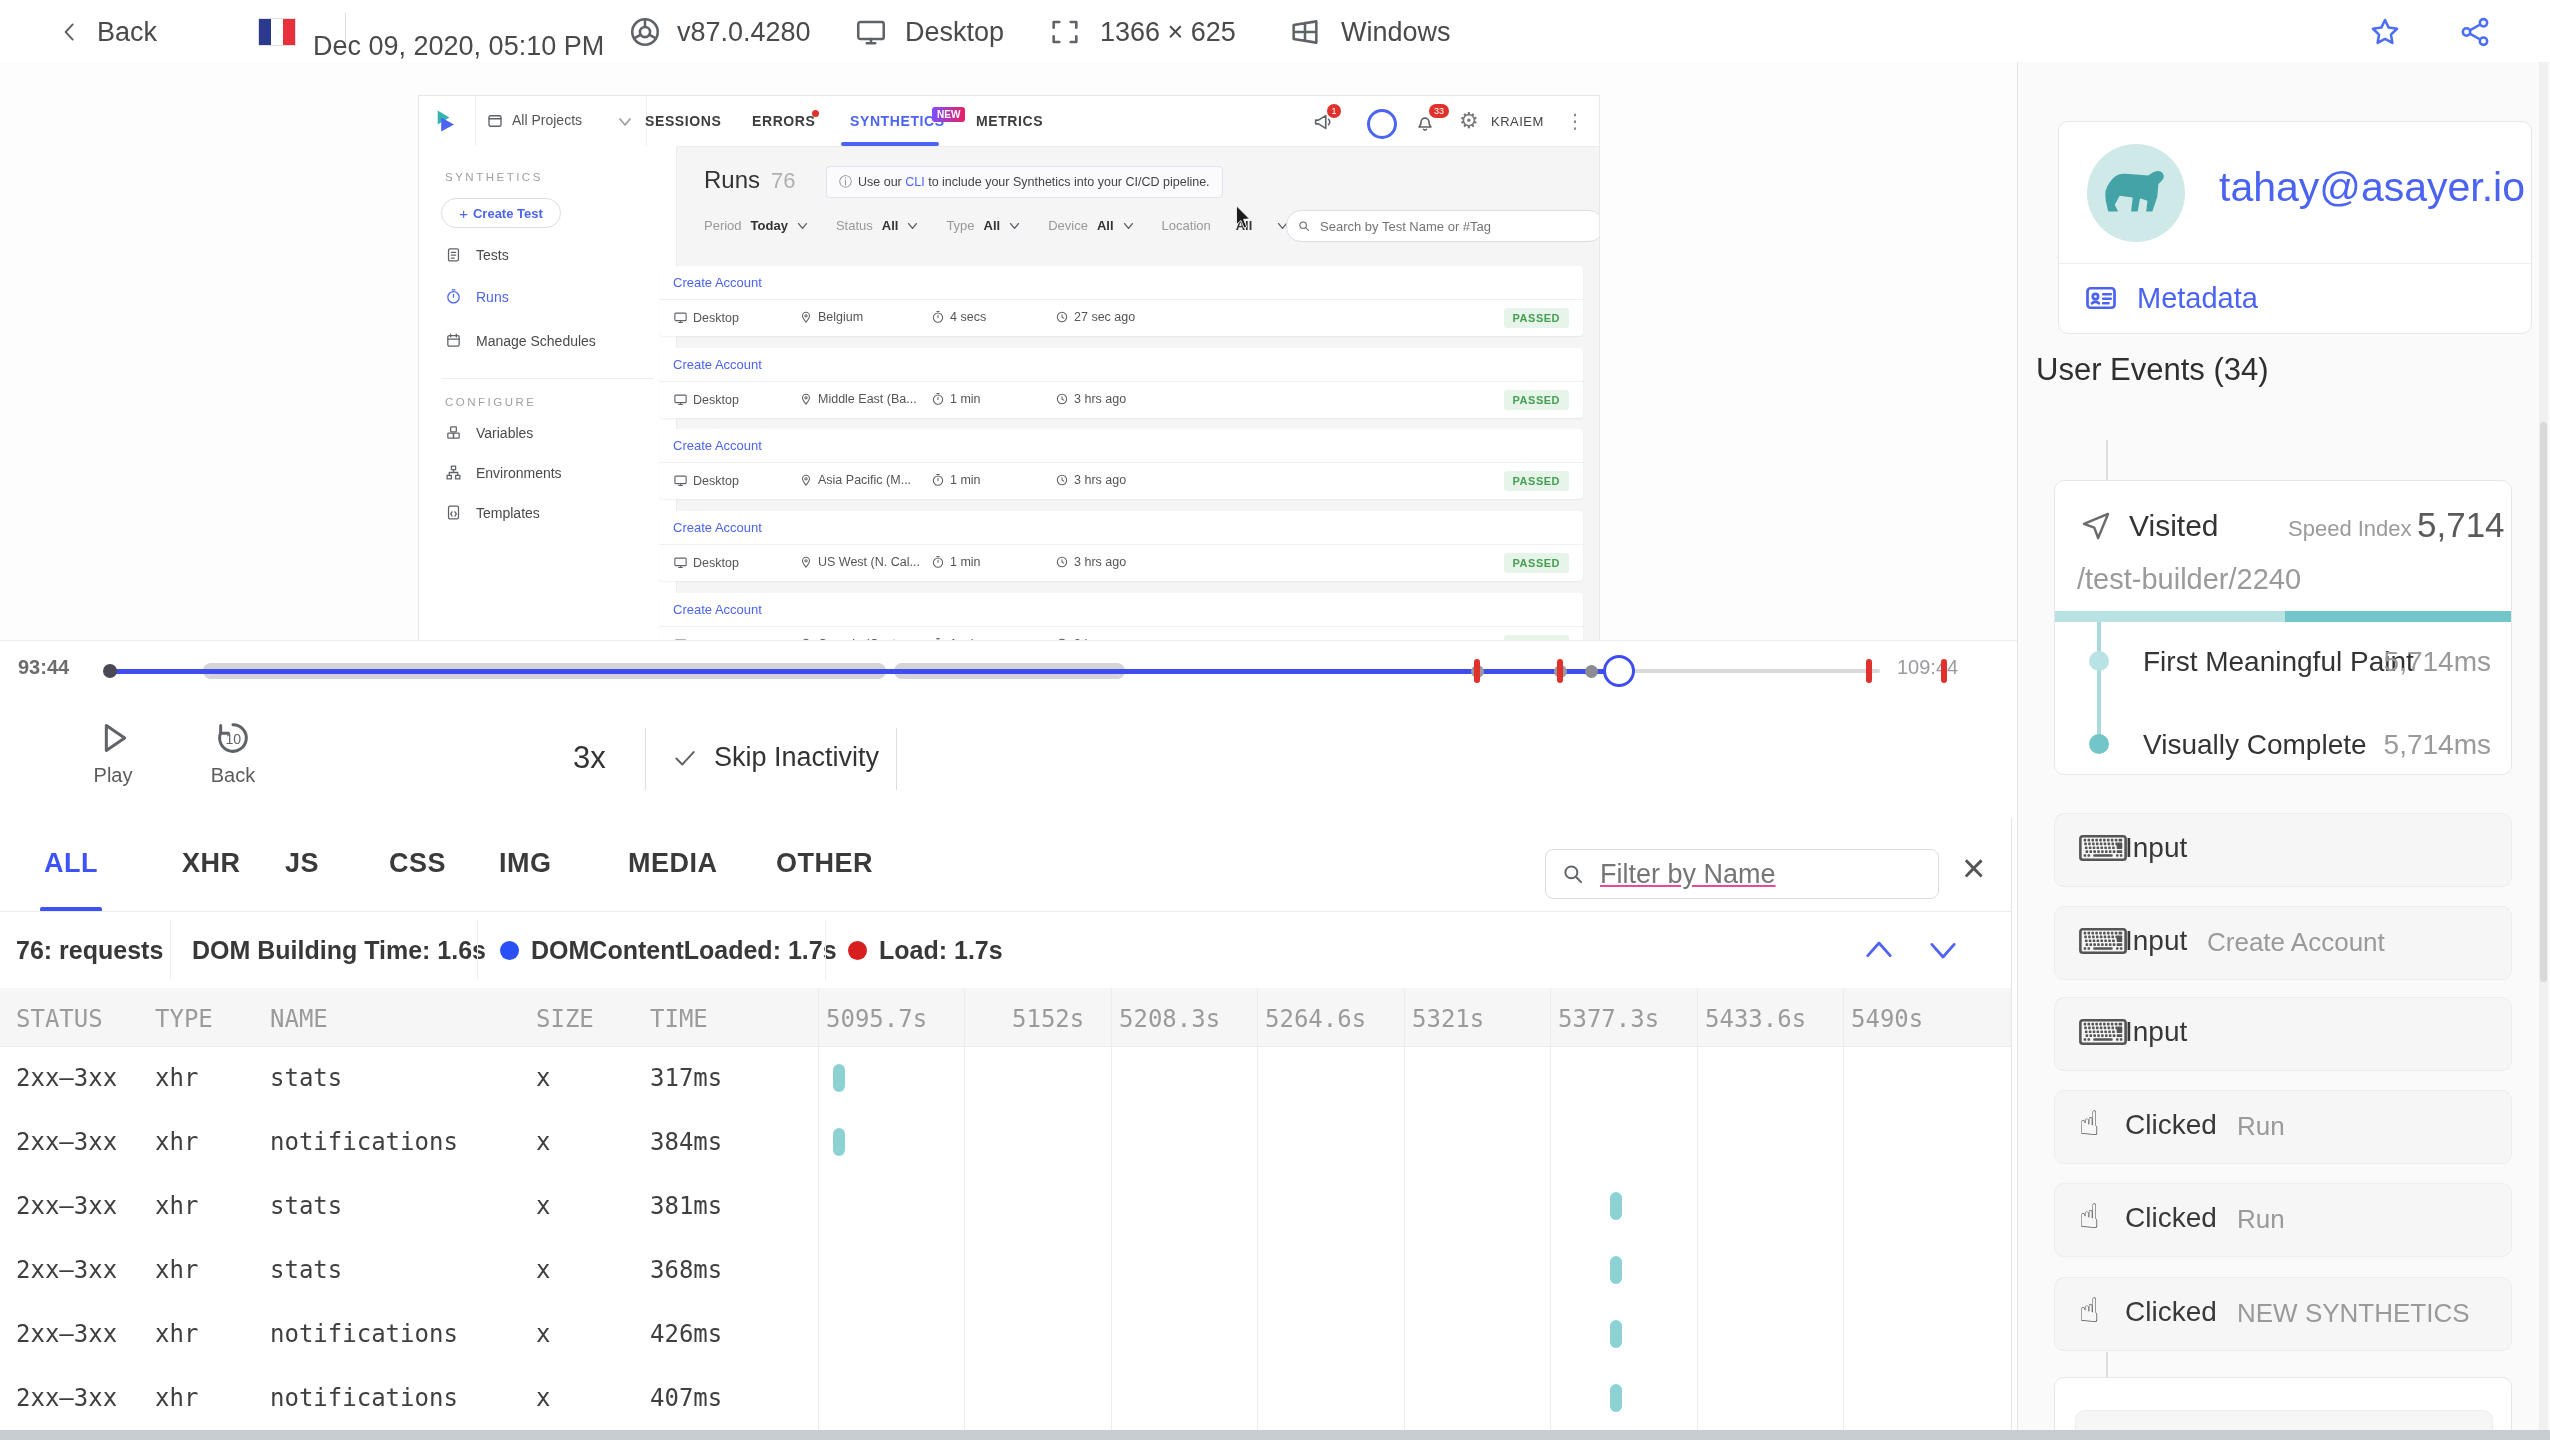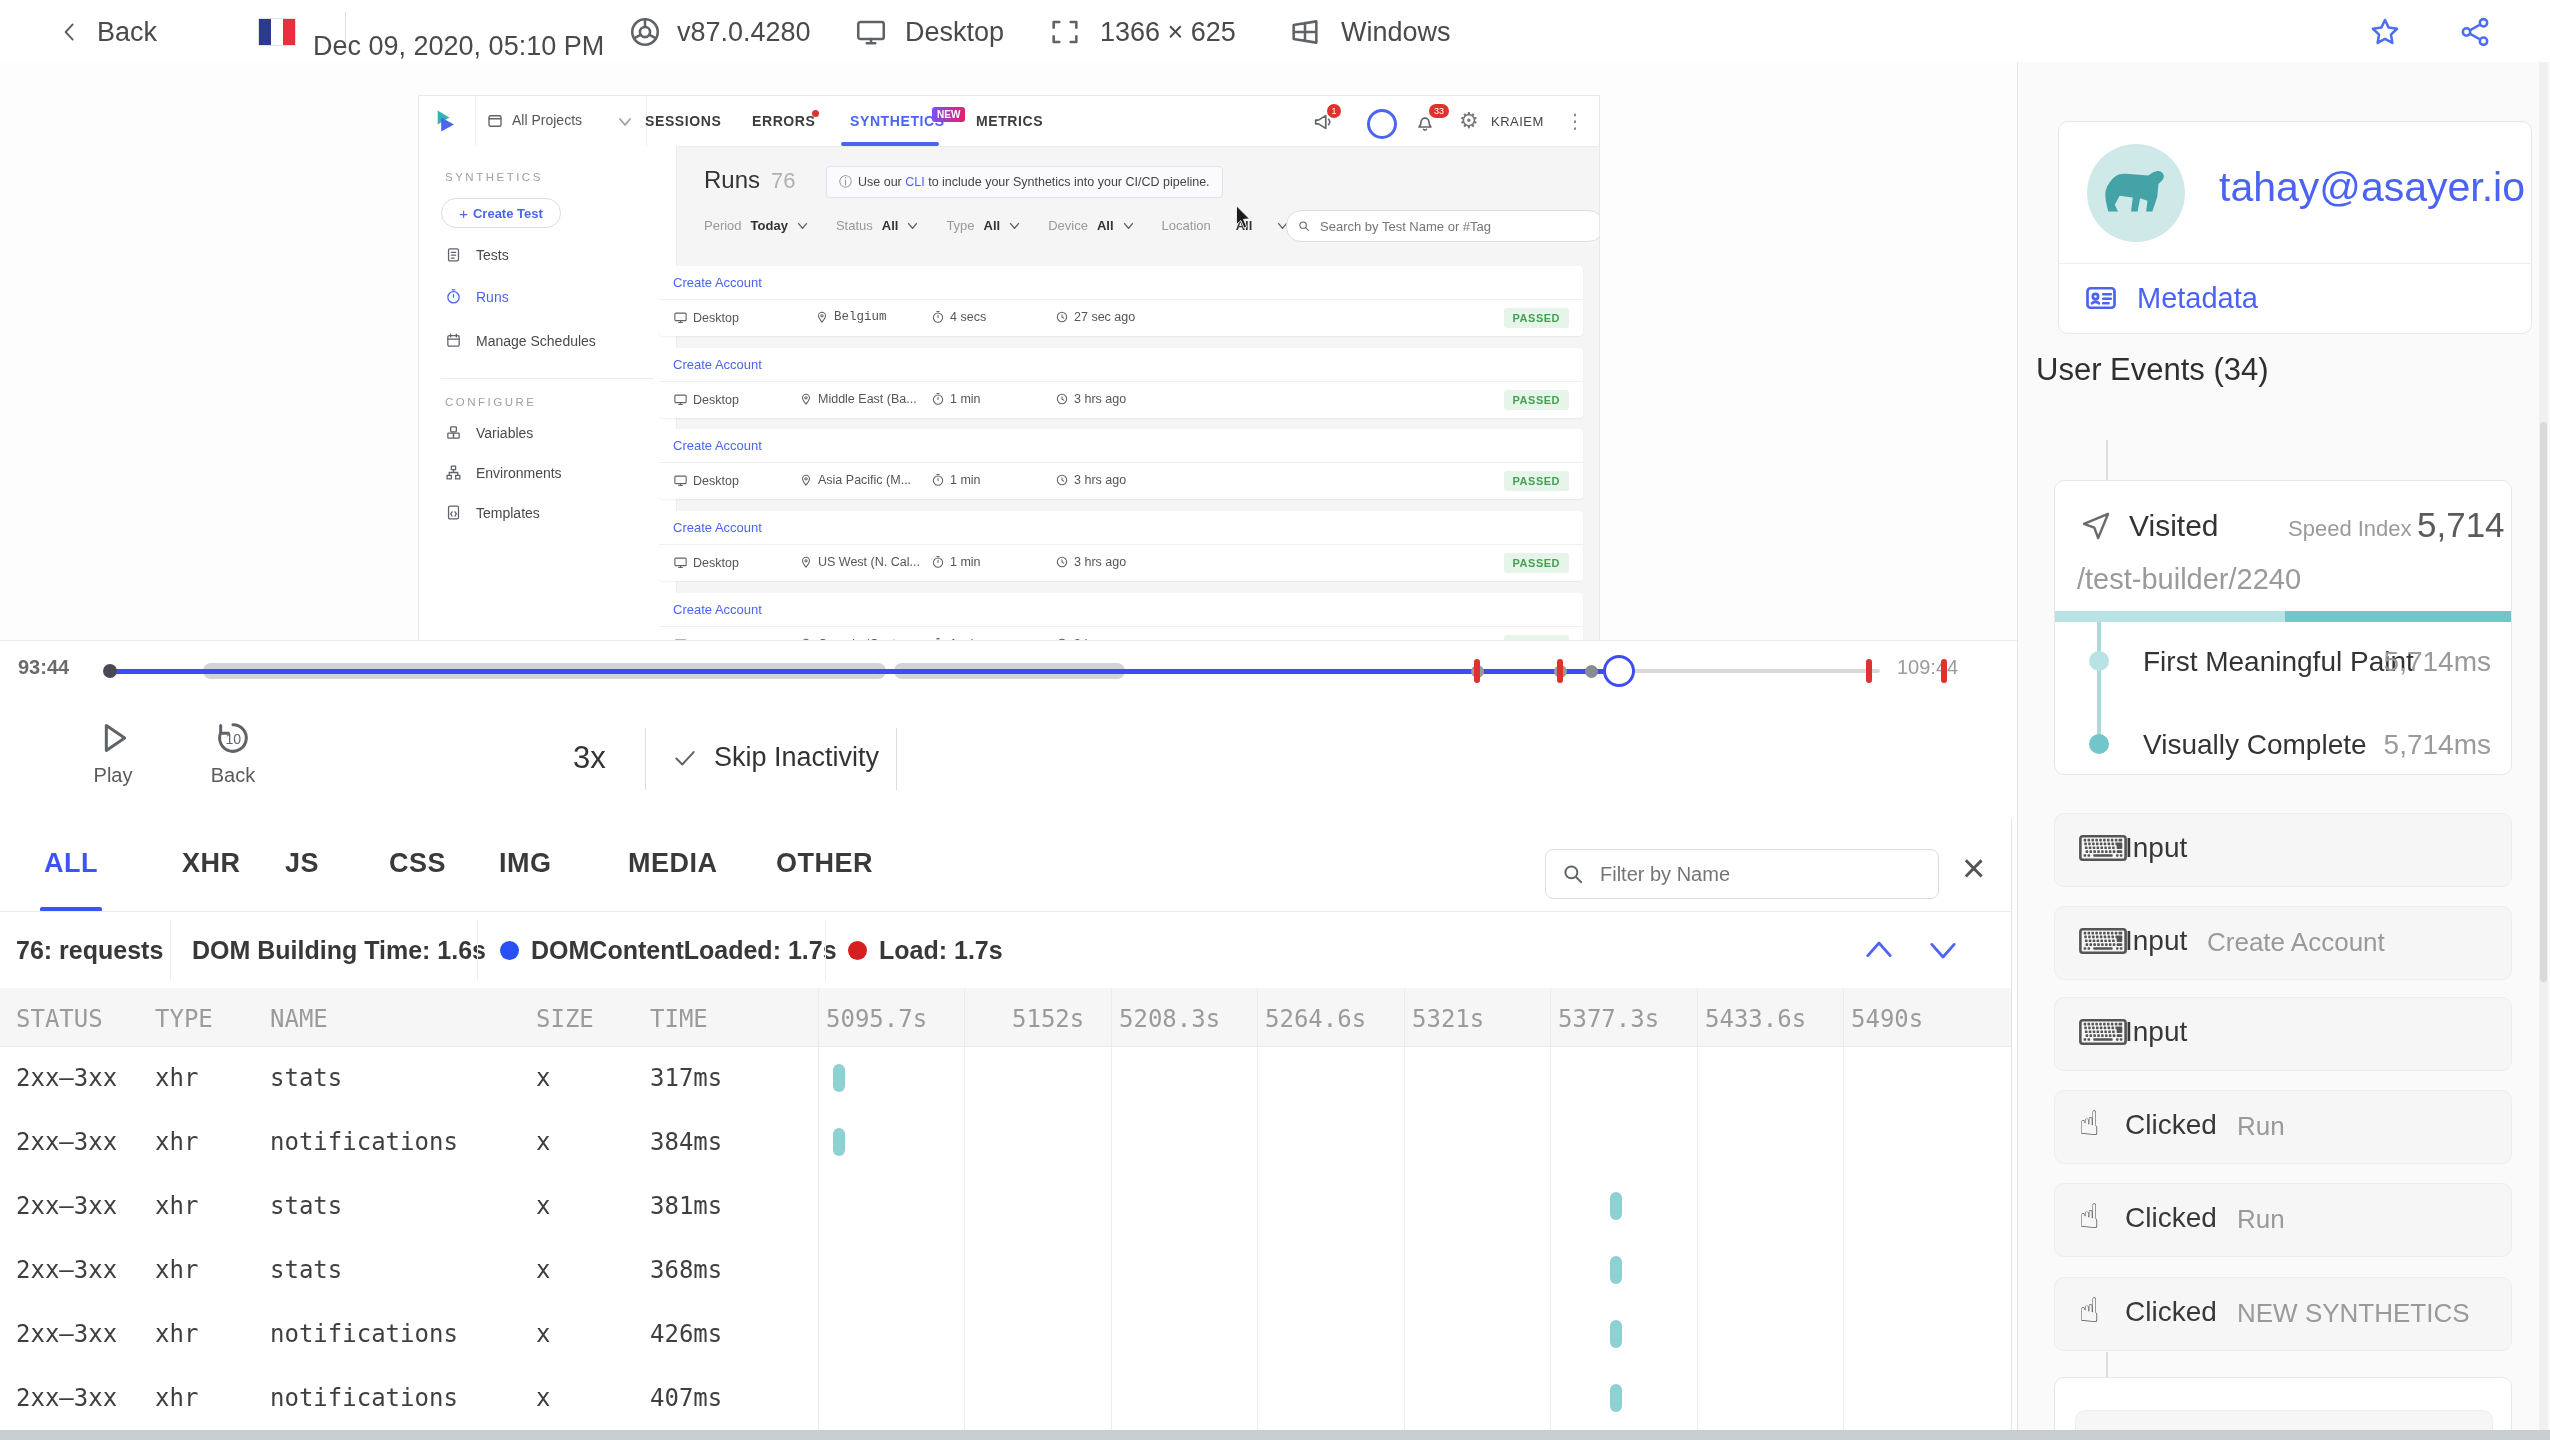--- a/index.html
+++ b/index.html
@@ -262,21 +262,21 @@
       <div class="runcard" style="top:170px;">
         <span class="runtitle">Create Account</span>
         <div class="runrow">
           <span class="runcell" style="left:14px;">
               <svg class="ic" width="15" height="15" viewBox="0 0 24 24">
                 <rect x="3" y="5" width="18" height="12" rx="1.5"></rect>
                 <path d="M9 20 h6 M12 17 v3"></path>
               </svg>
               <span>Desktop</span>
             </span>
-          <span class="runcell" style="left:156px;font-family:Liberation Mono, monospace;">
+          <span class="runcell" style="left:140px;">
               <svg class="ic" width="14" height="14" viewBox="0 0 24 24">
                 <path d="M12 21 c4-5 6-8 6-11 a6 6 0 1 0 -12 0 c0 3 2 6 6 11 z"></path>
                 <circle cx="12" cy="10" r="2"></circle>
               </svg>
               <span>Belgium</span>
             </span>
           <span class="runcell" style="left:272px;">
               <svg class="ic" width="14" height="14" viewBox="0 0 24 24">
                 <circle cx="12" cy="13" r="8"></circle>
                 <path d="M12 9 v4 M10 2.5 h4"></path>
@@ -556,21 +556,21 @@
     <span class="ntab" style="left:389px;">CSS</span>
     <span class="ntab" style="left:499px;">IMG</span>
     <span class="ntab" style="left:628px;">MEDIA</span>
     <span class="ntab" style="left:776px;">OTHER</span>
     <div class="abs" style="left:40px;top:89px;width:62px;height:5px;background:#3e53f7;border-radius:2px;"></div>
     <div class="abs flex" style="left:1545px;top:31px;width:394px;height:50px;border:1px solid #dcdcdc;border-radius:8px;padding:0 14px;gap:12px;box-sizing:border-box;">
       <svg class="ic" width="26" height="26" viewBox="0 0 24 24">
           <circle cx="10.5" cy="10.5" r="5.5"></circle>
           <path d="M15 15 L19.5 19.5"></path>
         </svg>
-      <input style="border: none; outline: none; font-size: 20px; color: #ec4899; width: 320px; background: transparent; font-family: inherit;" placeholder="Filter by Name">
+      <input style="border: none; outline: none; font-size: 27px; color: #ec4899; width: 320px; background: transparent; font-family: inherit; text-decoration: underline;" placeholder="Filter by Name">
     </div>
     <span class="abs" style="left:1962px;top:30px;font-size:40px;color:#555;line-height:1;">×</span>
     <div class="abs" style="left:0;top:93px;width:2011px;height:1px;background:#ececec;"></div>
 
     <div class="abs" style="left:0;top:94px;width:2011px;height:76px;border-bottom:1px solid #ececec;">
       <span class="metaseg" style="left:16px;">76: requests</span>
       <div class="vdiv" style="left:170px;top:8px;height:60px;background:#eee;"></div>
       <span class="metaseg" style="left:192px;">DOM Building Time: 1.6s</span>
       <div class="vdiv" style="left:477px;top:8px;height:60px;background:#eee;"></div>
       <span class="metaseg" style="left:500px;">

